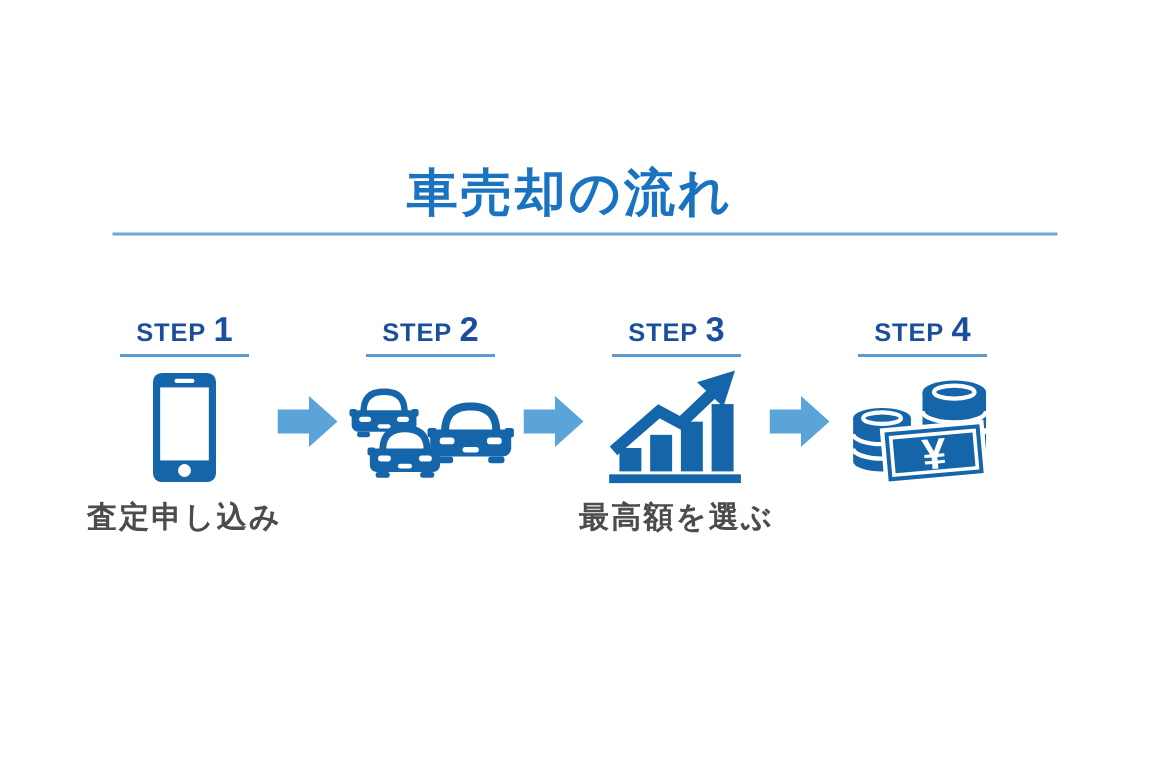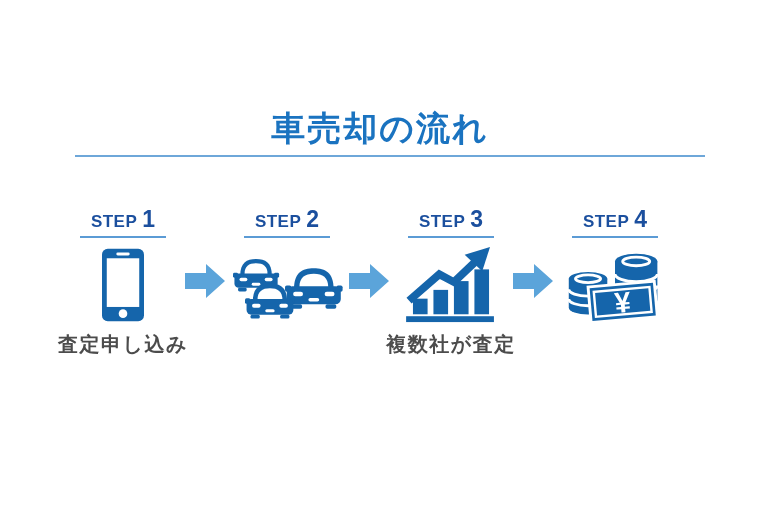--- a/index.html
+++ b/index.html
@@ -121,21 +121,21 @@
         <svg width="94" height="80" viewBox="0 0 96 82">
           <rect x="2" y="73" width="90" height="6" class="ic"></rect>
           <rect x="9" y="55" width="15" height="16" class="ic"></rect>
           <rect x="30" y="46" width="15" height="25" class="ic"></rect>
           <rect x="51" y="37" width="15" height="34" class="ic"></rect>
           <rect x="72" y="25" width="15" height="46" class="ic"></rect>
           <path d="M5,57 L36,30 L51,38 L72,18" fill="none" stroke-width="8" class="st"></path>
           <polygon points="88,2 80,27 62,10" class="ic"></polygon>
         </svg>
       </div>
-      <div class="caption">複数社が査定</div>
+      <div class="caption">最高額を選ぶ</div>
     </div>
 
     <div class="arrow">
       <svg width="40" height="34" viewBox="0 0 40 34">
         <polygon class="arrow-shape" points="0,9 21,9 21,0 40,17 21,34 21,25 0,25"></polygon>
       </svg>
     </div>
 
     <div class="step">
       <div class="step-header">

